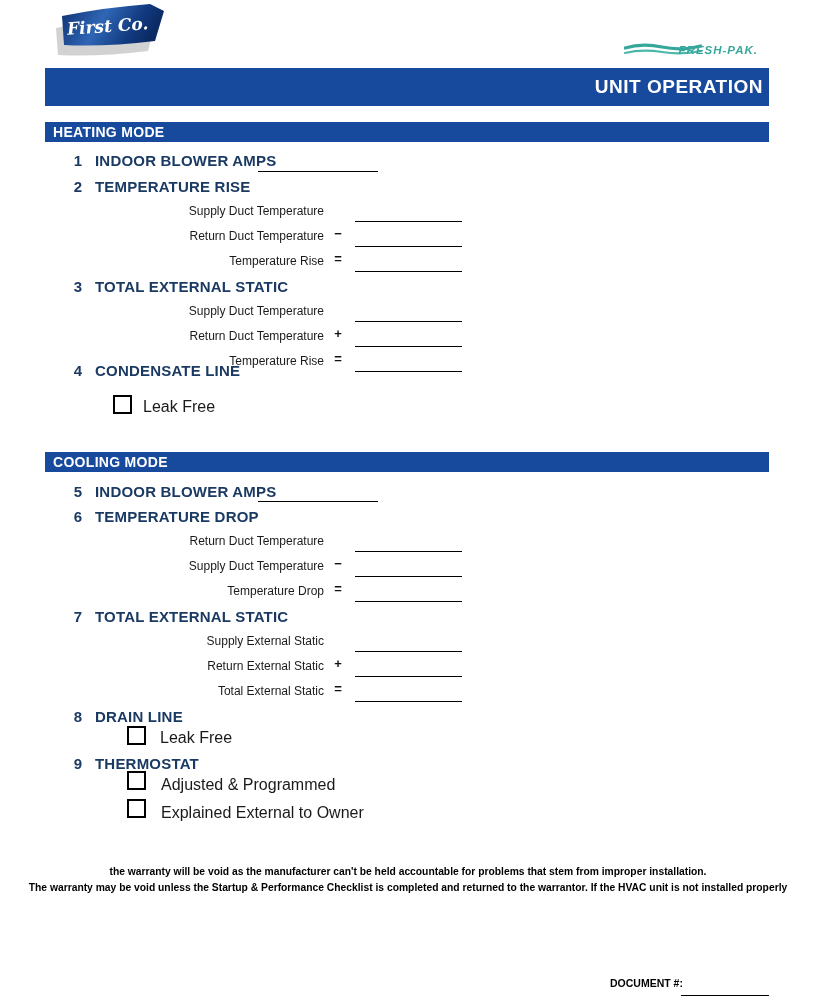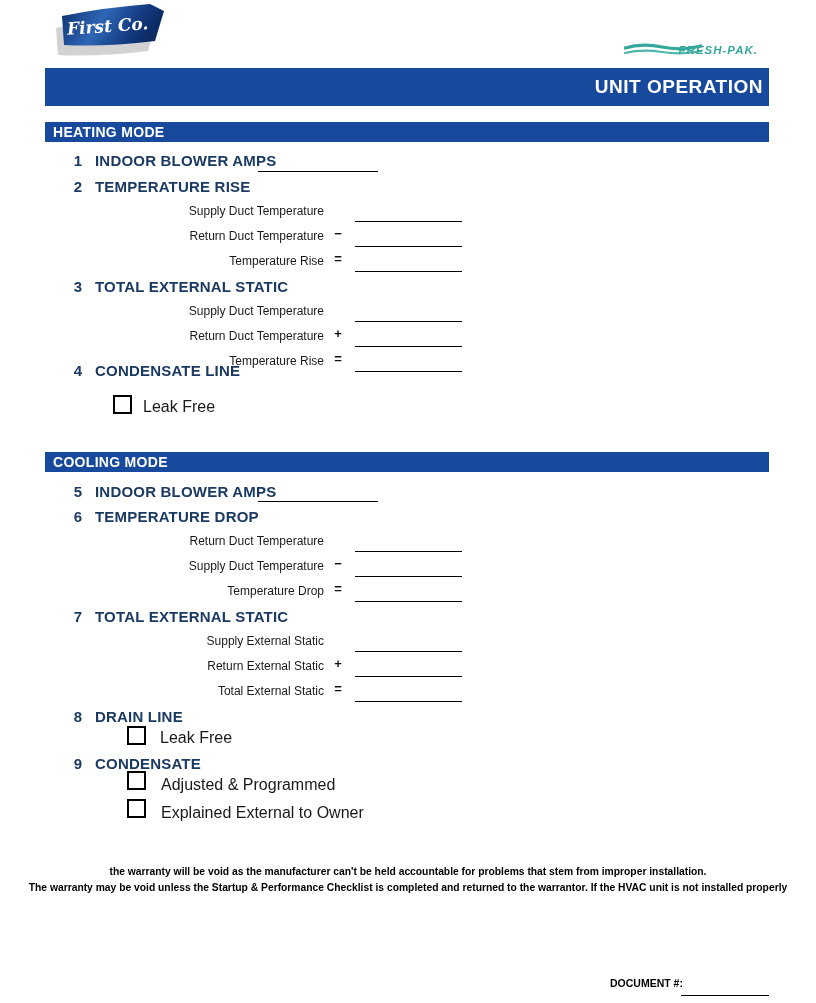--- a/index.html
+++ b/index.html
@@ -178,21 +178,21 @@
     <span class="sline"></span>
   </div>
 
   <div class="item-head" style="top:708px">
     <span class="inum">8</span><span class="ilbl">DRAIN LINE</span>
   </div>
   <div class="chk" style="left:127px;top:726px"></div>
   <span class="chklbl" style="left:160px;top:729px">Leak Free</span>
 
   <div class="item-head" style="top:755px">
-    <span class="inum">9</span><span class="ilbl">CONDENSATE</span>
+    <span class="inum">9</span><span class="ilbl">THERMOSTAT</span>
   </div>
   <div class="chk" style="left:127px;top:771px"></div>
   <span class="chklbl" style="left:161px;top:776px">Adjusted &amp; Programmed</span>
   <div class="chk" style="left:127px;top:799px"></div>
   <span class="chklbl" style="left:161px;top:804px">Explained External to Owner</span>
 
   <div class="warranty">
     <div>the warranty will be void as the manufacturer can't be held accountable for problems that stem from improper installation.</div>
     <div>The warranty may be void unless the Startup &amp; Performance Checklist is completed and returned to the warrantor. If the HVAC unit is not installed properly</div>
   </div>

